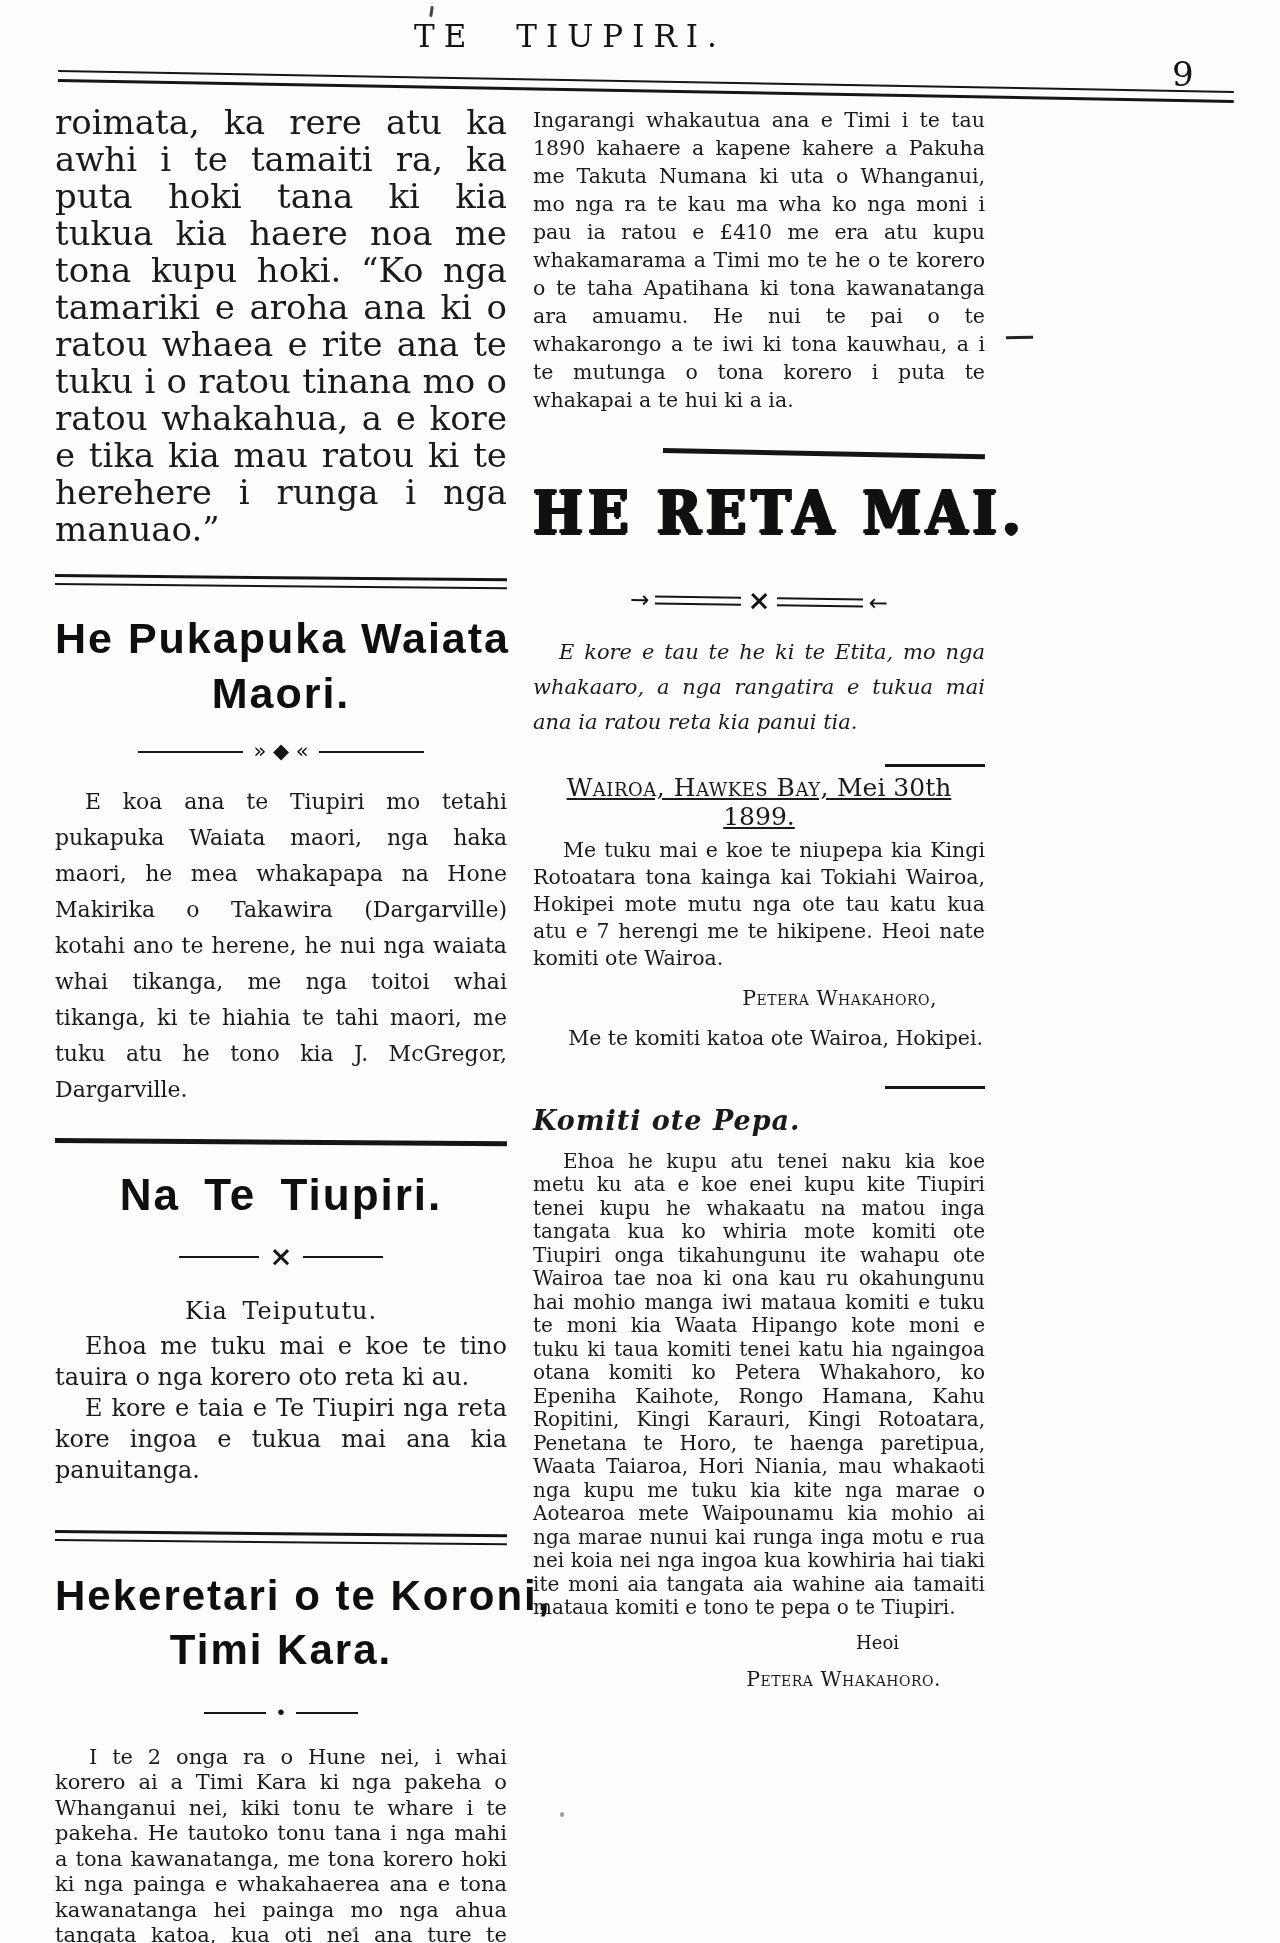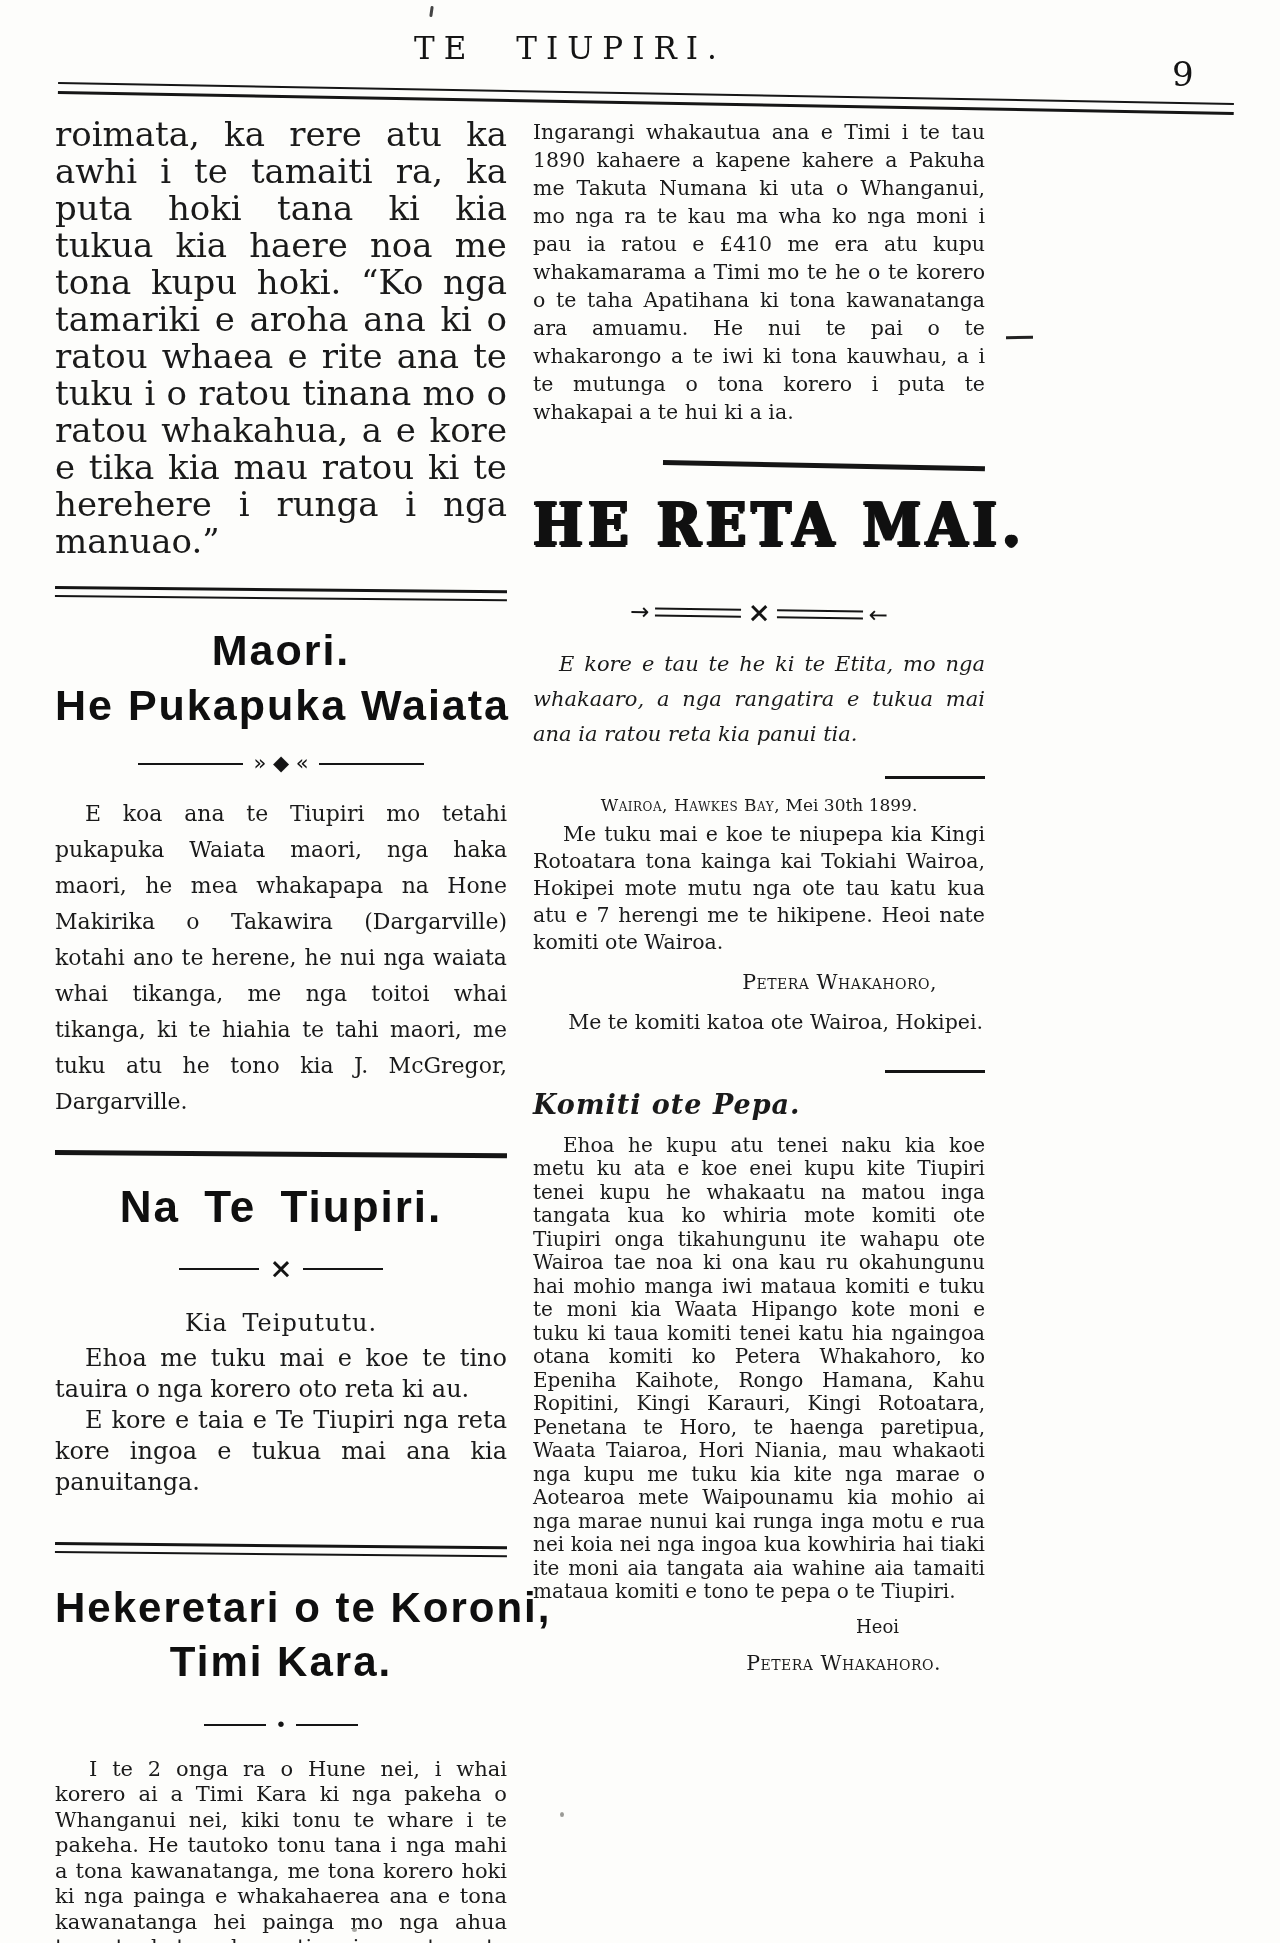--- a/index.html
+++ b/index.html
@@ -6,21 +6,21 @@
   .page {
     position: relative;
     width: 1280px; height: 1943px;
     background: #fdfdfb;
     color: #1a1a1a;
     font-family: "DejaVu Serif", serif;
     overflow: hidden;
   }
   
   .mast-title {
-    margin: 0; padding-top: 30px; margin-left: 60px; width: 1020px;
+    margin: 0; padding-top: 18px; margin-left: 60px; width: 1020px;
     text-align: center; font-size: 31px; font-weight: normal;
     letter-spacing: 9px; word-spacing: 22px; color: #141414;
   }
   .page-num { position: absolute; top: 54px; left: 1172px; font-size: 34px; color:#141414; }
   .mast-rule {
     margin: 16px 0 0 58px; width: 1176px; height: 7px;
     border-top: 2px solid #161616; border-bottom: 3px solid #161616;
     transform: rotate(1.02deg); transform-origin: left center;
   }
   
@@ -67,21 +67,21 @@
   .salut-center { margin: 26px 0 0; font-size: 24px; text-align: center; letter-spacing: 1px; word-spacing: 6px; }
   .p-na  { margin: 6px 0 0; font-size: 24px; line-height: 31px; text-align: justify; text-indent: 30px; }
   .p-na2 { margin: 0; font-size: 24px; line-height: 31px; text-align: justify; text-indent: 30px; }
   .p-heke { margin: 26px 0 0; font-size: 21px; line-height: 25.5px; text-align: justify; text-indent: 34px; }
   .p-rc { margin: 10px 0 0; font-size: 20.5px; line-height: 28px; text-align: justify; }
   .rc-rule {
     margin: 34px 0 0 130px; width: 322px; height: 5px; background: #151515;
     transform: rotate(1.1deg); transform-origin: left center;
   }
   .p-notice { margin: 20px 0 0; font-style: italic; font-size: 21px; line-height: 35px; text-align: justify; text-indent: 26px; }
-  .dateline { margin: 16px 0 0; text-align: center; font-size: 17px; }
+  .dateline { margin: 6px 0 0; text-align: center; font-size: 25px; text-decoration: underline; }
   .smallcaps { font-variant: small-caps; letter-spacing: 0.5px; }
   .salut-left { margin: 14px 0 0; font-size: 20.5px; text-indent: 26px; }
   .p-letter { margin: 6px 0 0; font-size: 20.5px; line-height: 27px; text-align: justify; text-indent: 30px; }
   .sig-right { margin: 14px 48px 0 0; text-align: right; font-size: 20.5px; }
   .sig-note  { margin: 16px 2px 0 0; text-align: right; font-size: 20.5px; }
   .salut-center2 { margin: 16px 0 0; text-align: center; font-size: 20.5px; }
   .p-komiti { margin: 14px 0 0; font-size: 20px; line-height: 23.5px; text-align: justify; text-indent: 30px; }
   .closing   { margin: 12px 86px 0 0; text-align: right; font-size: 18px; }
   .sig-final { margin: 14px 44px 0 0; text-align: right; font-size: 20.5px; }
   
@@ -106,22 +106,22 @@
 
   <main class="columns">
 
     <section class="col-left">
 
       <p class="p-continuation">roimata, ka rere atu ka awhi i te tamaiti ra, ka puta hoki tana ki kia tukua kia haere noa me tona kupu hoki. “Ko nga tamariki e aroha ana ki o ratou whaea e rite ana te tuku i o ratou tinana mo o ratou whakahua, a e kore e tika kia mau ratou ki te herehere i runga i nga manuao.”</p>
 
       <div class="rule-double"></div>
 
       <h2 class="head-sans">
+        <span class="hl">He Pukapuka Waiata</span>
         <span class="hl">Maori.</span>
-        <span class="hl">He Pukapuka Waiata</span>
       </h2>
 
       <div class="orn">
         <span class="orn-line"></span>
         <span class="orn-g">» ◆ «</span>
         <span class="orn-line"></span>
       </div>
 
       <p class="p-pukapuka">E koa ana te Tiupiri mo tetahi pukapuka Waiata maori, nga haka maori, he mea whakapapa na Hone Makirika o Takawira (Dargarville) kotahi ano te herene, he nui nga waiata whai tikanga, me nga toitoi whai tikanga, ki te hiahia te tahi maori, me tuku atu he tono kia J. McGregor, Dargarville.</p>
 

